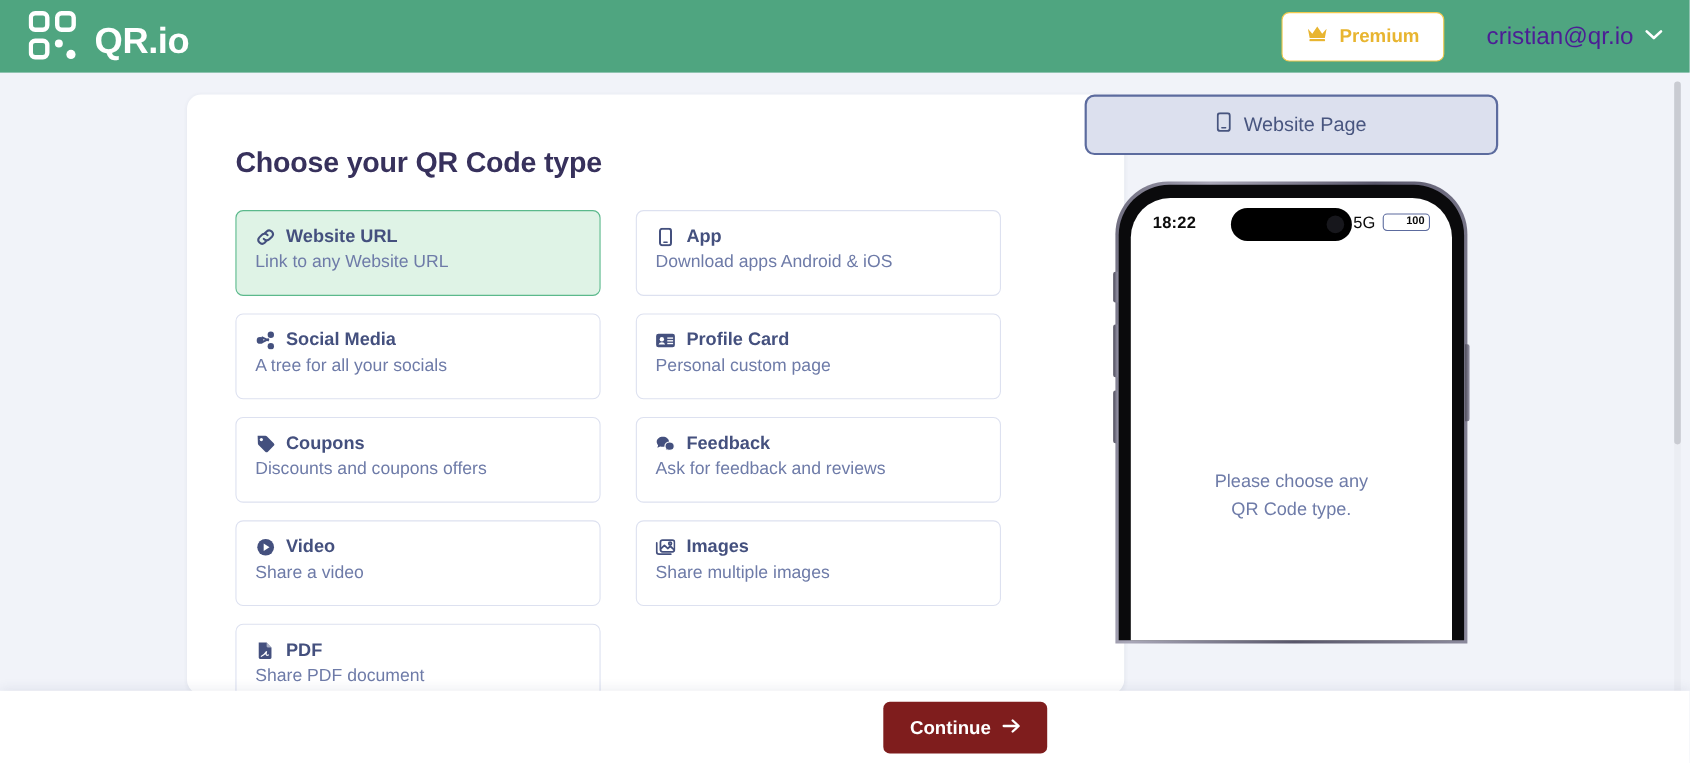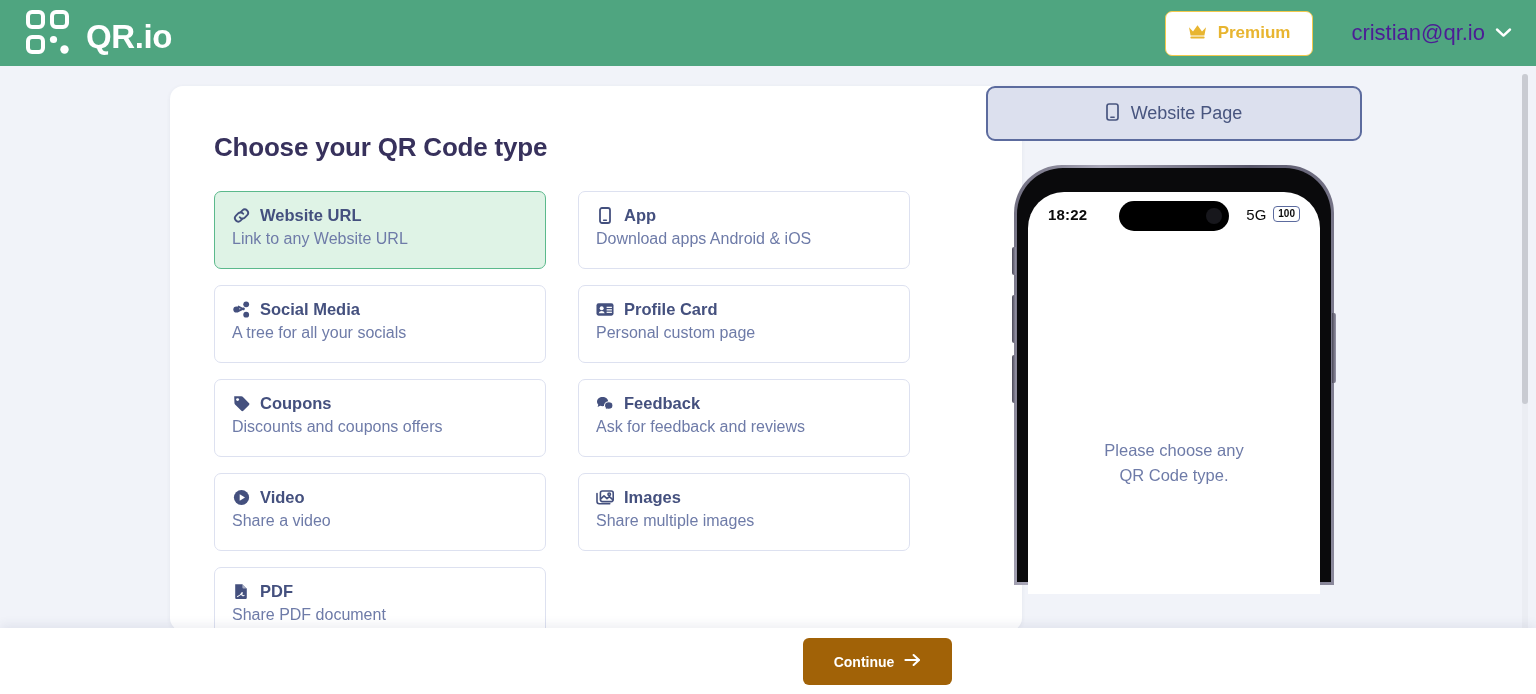--- a/index.html
+++ b/index.html
@@ -163,21 +163,20 @@
     background: #0a0a0c;
     border-radius: 46px 46px 0 0;
     padding: 12px 11px 0 11px;
   }
   .phone-screen {
     width: 100%; height: 100%;
     background: #ffffff;
     border-radius: 36px 36px 0 0;
     position: relative;
     overflow: hidden;
-    margin-top: 12px;
   }
   .status-bar {
     position: relative;
     height: 44px;
     display: flex;
     align-items: center;
     justify-content: space-between;
     padding: 0 20px;
   }
   .status-time {
@@ -188,21 +187,21 @@
   }
   .status-right {
     display: flex;
     align-items: center;
     gap: 7px;
   }
   .status-net { font-size: 15px; font-weight: 500; color: #0b0b0b; }
   .battery-badge {
     border: 1.4px solid #5C6B9E;
     border-radius: 4px;
-    padding: 1px 4px 0 4px;
+    padding: 1px 4px 0 20px;
     font-size: 10px;
     font-weight: 700;
     color: #0b0b0b;
     line-height: 1.25;
   }
   .dynamic-island {
     position: absolute;
     top: 9px; left: 50%;
     transform: translateX(-50%);
     width: 110px; height: 30px;
@@ -248,25 +247,25 @@
     left: 0; bottom: 0;
     width: 1536px; height: 66px;
     background: #ffffff;
     box-shadow: 0 -3px 10px rgba(60,70,110,0.09);
     z-index: 30;
   }
   .continue-btn {
     position: absolute;
     left: 803px; top: 10px;
     width: 149px; height: 47px;
-    background: #a16207;
+    background: #7f1d1d;
     border: none;
     border-radius: 6px;
     color: #ffffff;
-    font-size: 14px;
+    font-size: 17px;
     font-weight: 700;
     font-family: "Liberation Sans", sans-serif;
     display: flex;
     align-items: center;
     justify-content: center;
     gap: 10px;
     cursor: pointer;
   }
 
   

